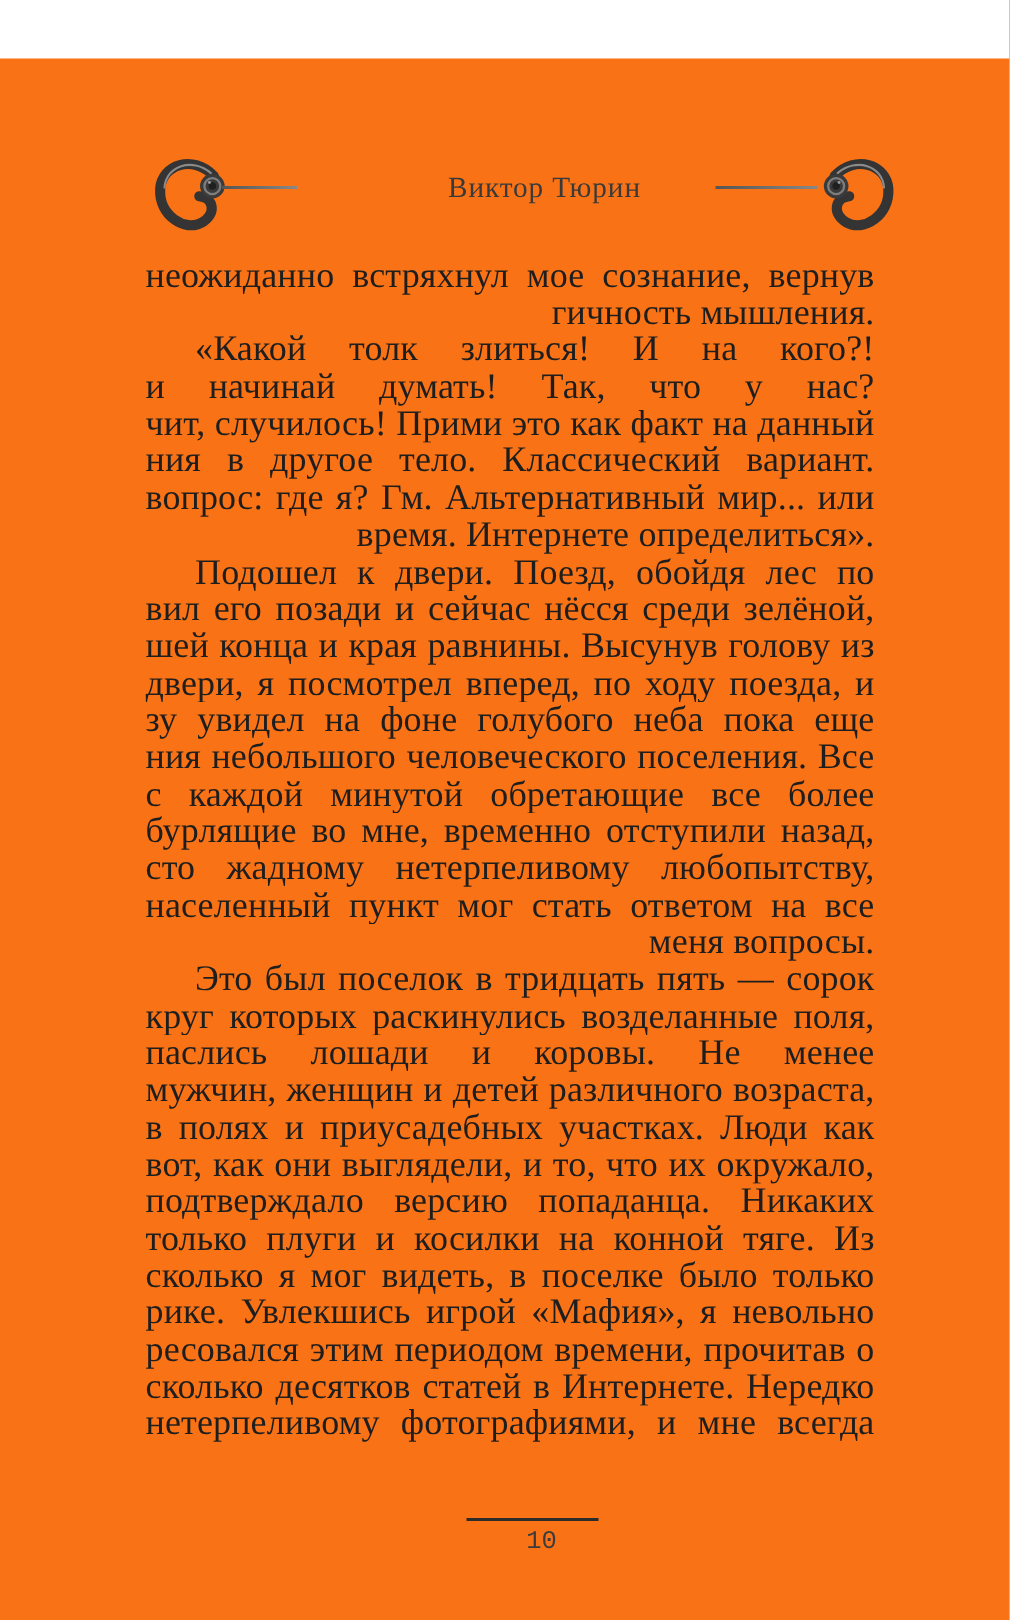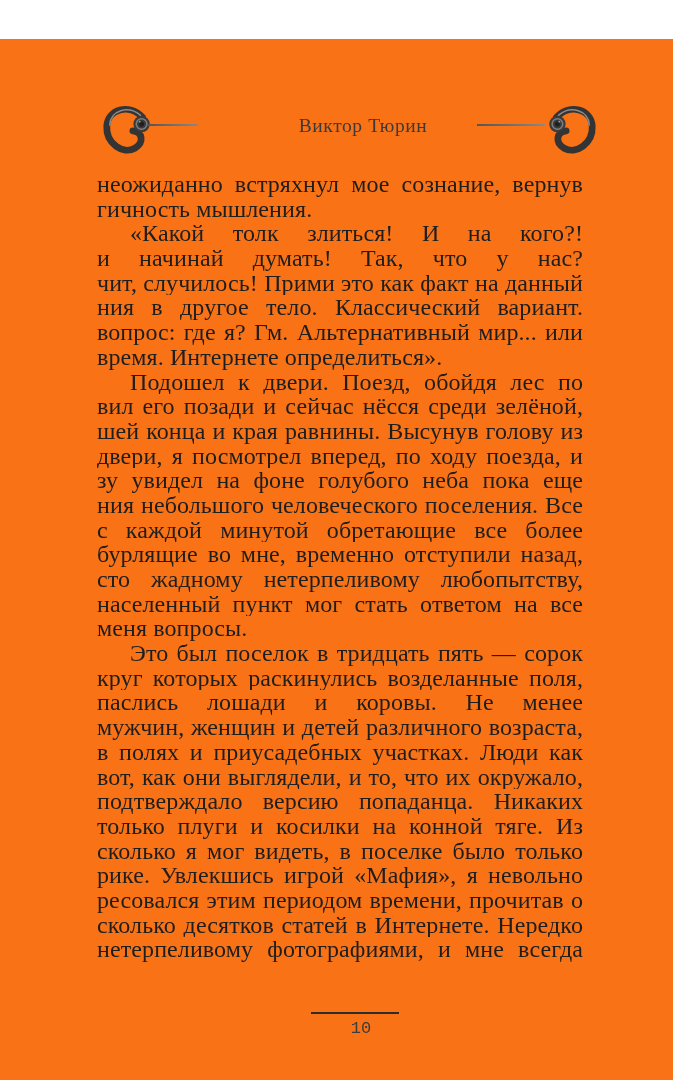--- a/index.html
+++ b/index.html
@@ -59,21 +59,21 @@
     top: 133px;
     left: 97px;
     width: 486px;
     font-size: 24px;
     line-height: 24.7px;
     letter-spacing: 0.1px;
   }
   .line {
     height: 24.7px;
     overflow: hidden;
-    text-align: left;
+    text-align: right;
   }
   .line.j {
     text-align: justify;
     text-align-last: justify;
   }
   .line.ind {
     text-indent: 33px;
   }
 
   

